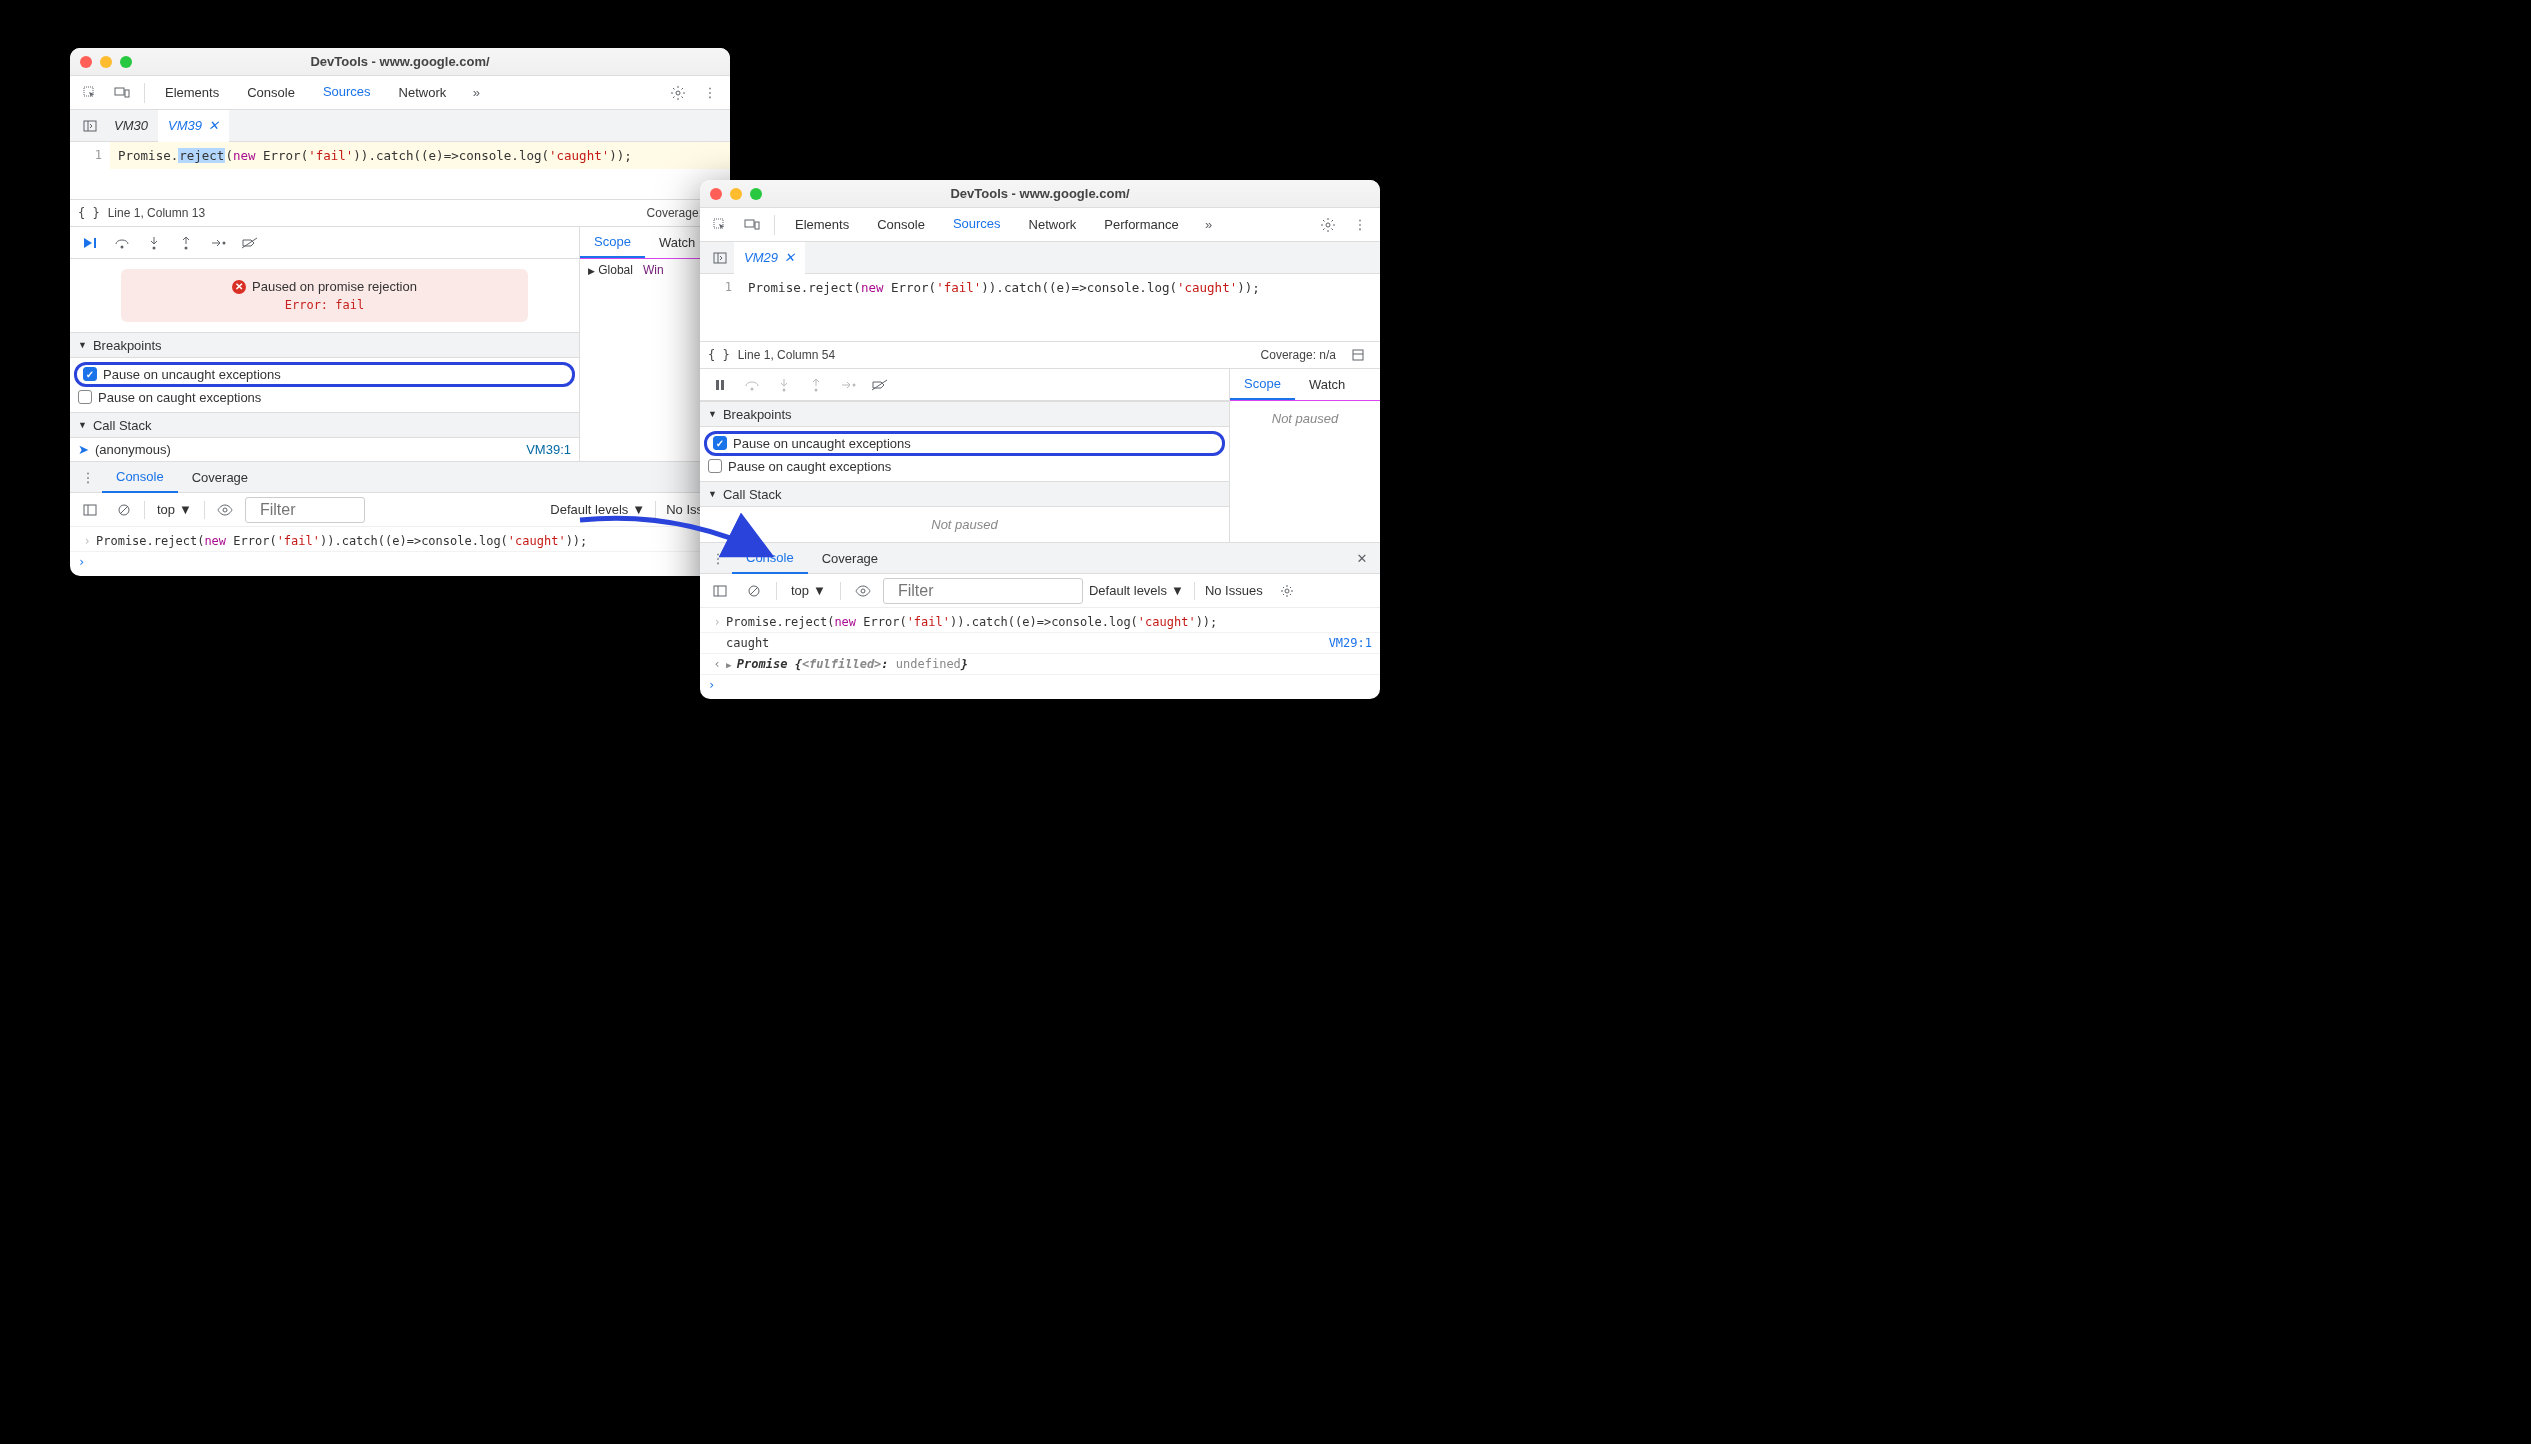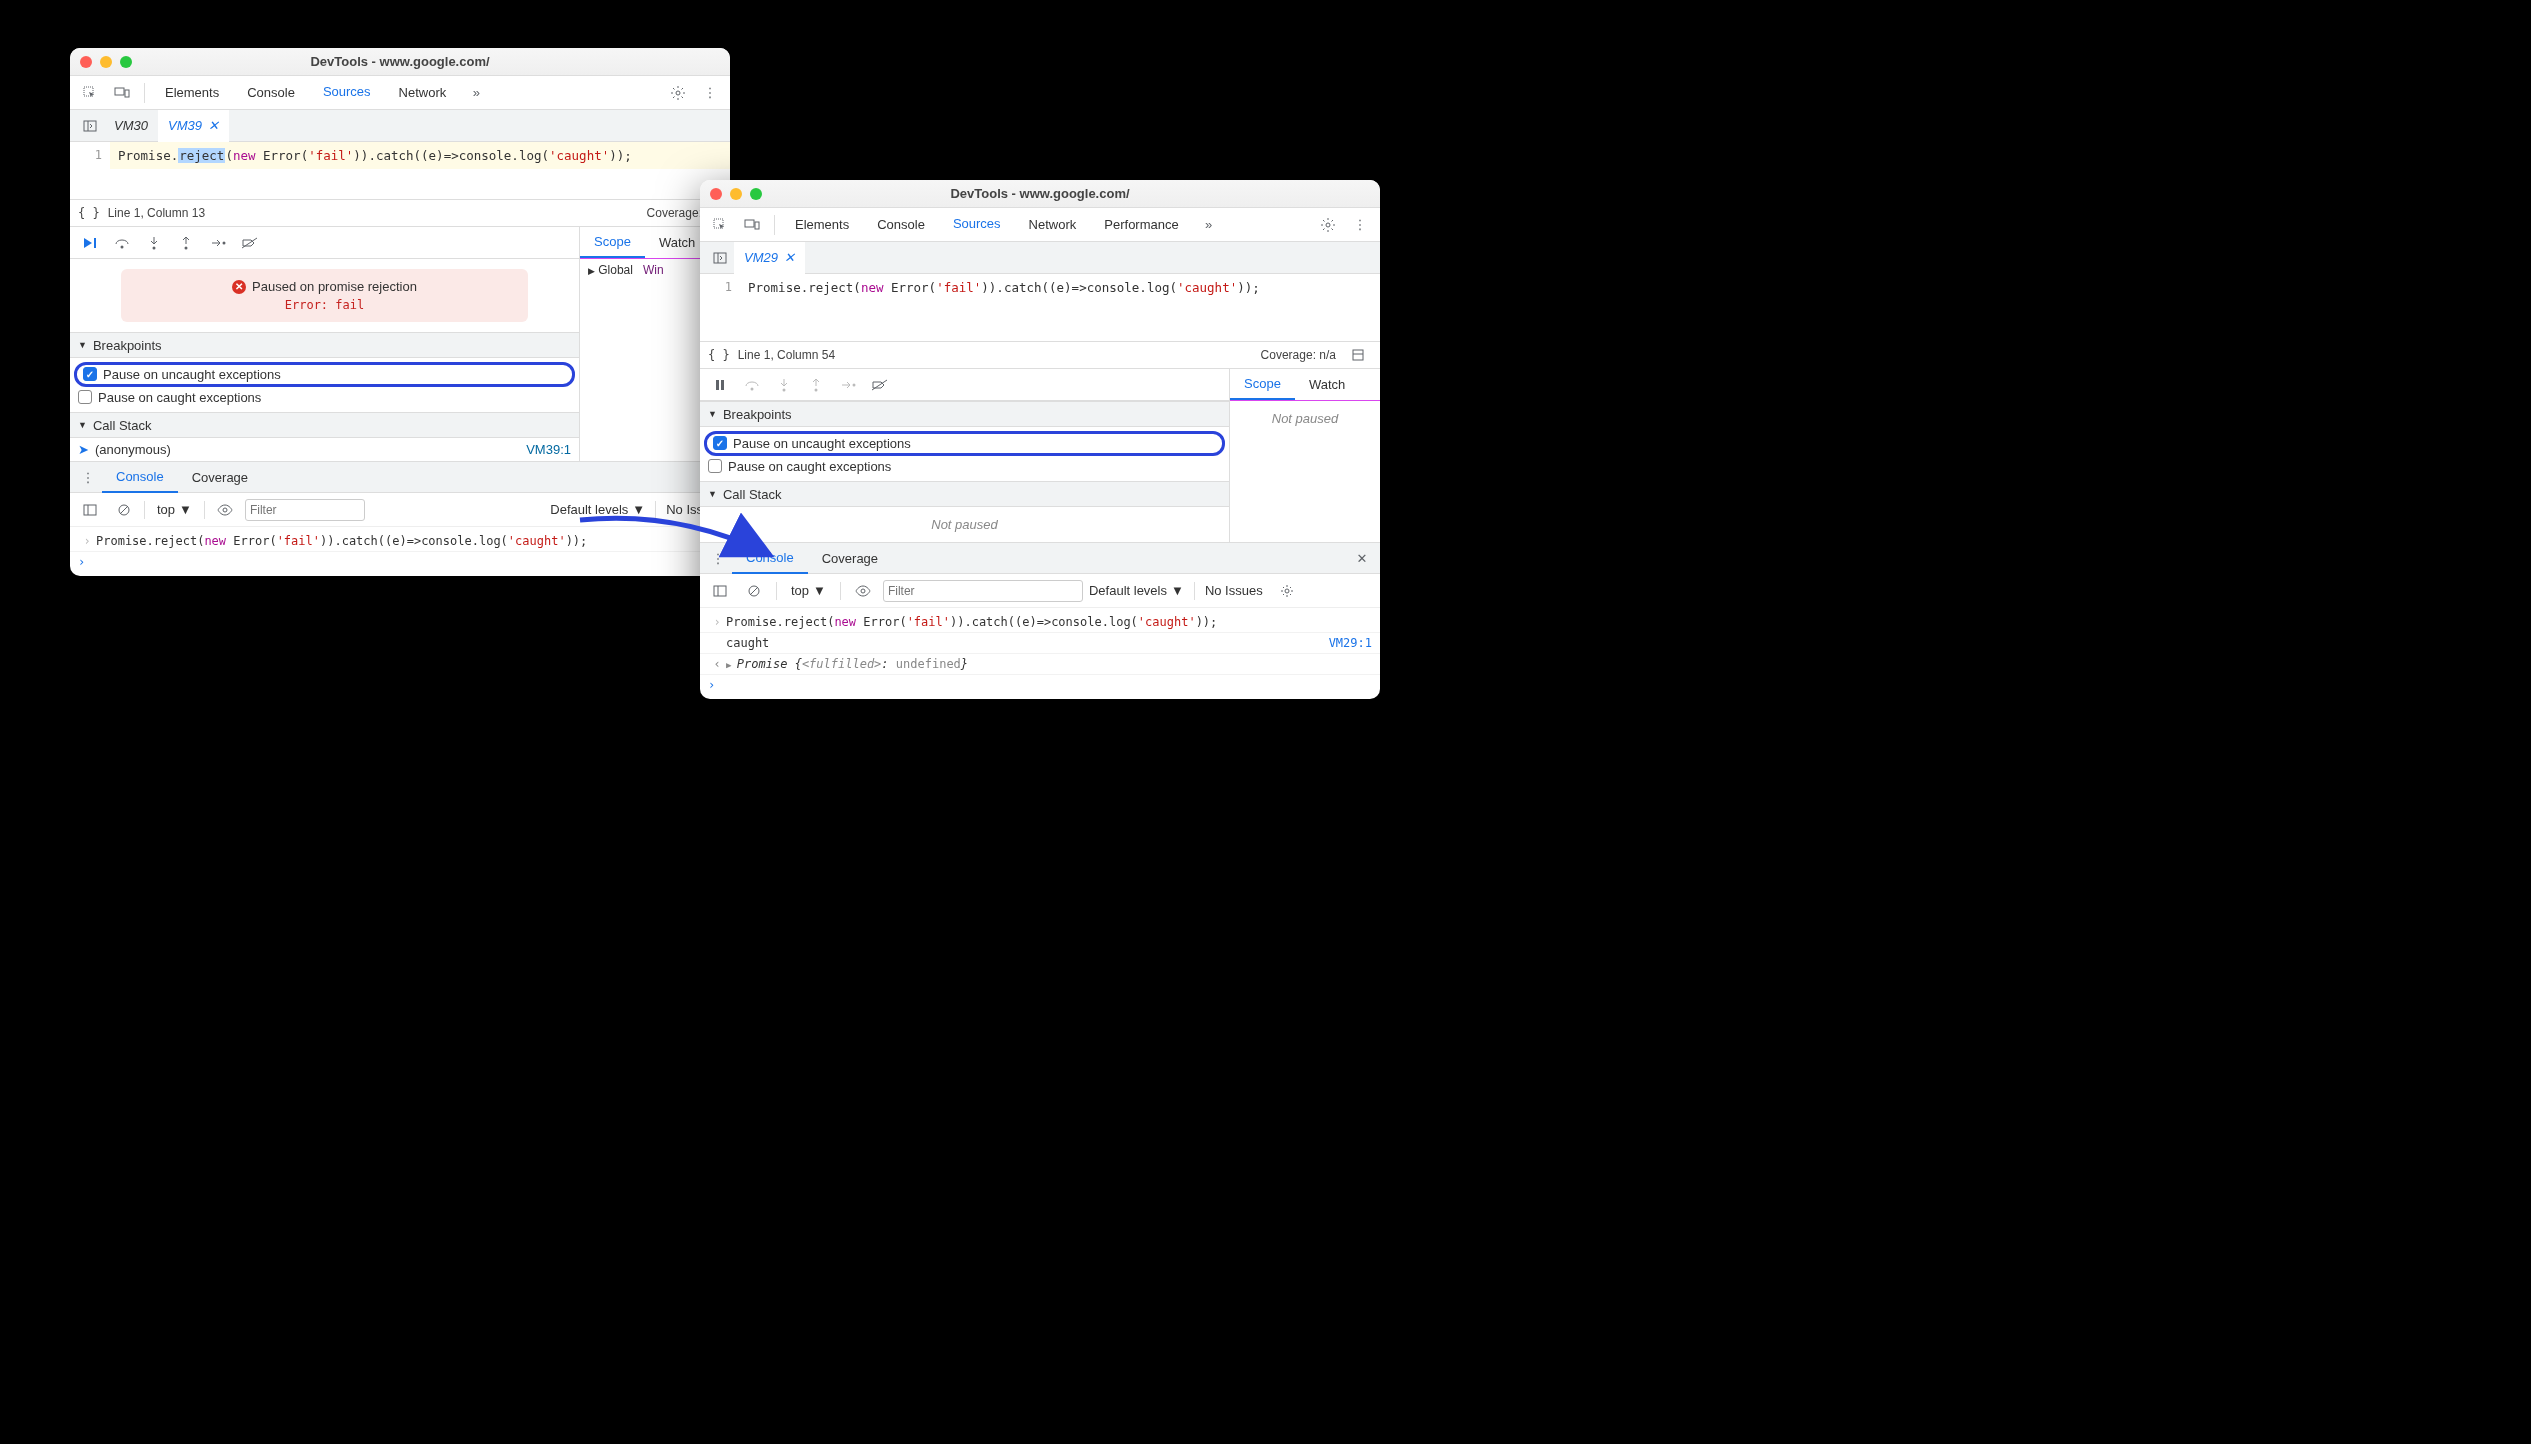--- a/index.html
+++ b/index.html
@@ -47,35 +47,35 @@
   .cb.checked::after { content: "✓"; color: #fff; font-size: 10px; font-weight: bold; }
   .stack-item { display: flex; align-items: center; padding: 4px 8px; gap: 6px; }
   .stack-item .arrow { color: #1a73e8; }
   .stack-item .loc { margin-left: auto; color: #0369a1; }
   .notpaused { text-align: center; color: #888; font-style: italic; padding: 10px; }
   .drawer-tabs { height: 32px; display: flex; align-items: center; border-top: 1px solid #ddd; border-bottom: 1px solid #ddd; padding: 0 4px; background: #f1f3f4; }
   .drawer-tab { padding: 0 14px; height: 32px; display: flex; align-items: center; cursor: pointer; }
   .drawer-tab.active { color: #1a73e8; border-bottom: 2px solid #1a73e8; font-weight: 500; }
   .console-tb { height: 34px; display: flex; align-items: center; gap: 6px; padding: 0 6px; border-bottom: 1px solid #eee; }
   .ctx-sel { display: flex; align-items: center; gap: 4px; padding: 2px 6px; cursor: pointer; }
-  .filter-input { border: 1px solid #ccc; border-radius: 3px; padding: 3px 4px; font-size: 12px; width: 120px; }
+  .filter-input { border: 1px solid #ccc; border-radius: 3px; padding: 3px 14px; font-size: 16px; width: 120px; }
   .filter-input.wide { width: 200px; }
   .levels { display: flex; align-items: center; gap: 4px; cursor: pointer; }
   .console-body { padding: 4px 0; font-family: Menlo, monospace; font-size: 12px; }
   .console-row { display: flex; align-items: center; padding: 3px 8px; border-bottom: 1px solid #f2f2f2; }
   .console-row .rk { width: 18px; color: #bbb; text-align: center; }
   .console-row .msg { flex: 1; white-space: pre; }
   .console-row .src { color: #888; cursor: pointer; }
   .console-row .src.link { color: #1a73e8; }
   .prompt { color: #1a73e8; font-family: Menlo, monospace; padding: 3px 8px; }
   .col-split { display: flex; flex: 1; min-height: 0; }
   .col-left { flex: 1; display: flex; flex-direction: column; border-right: 1px solid #ddd; min-width: 0; }
   .col-right { width: 150px; display: flex; flex-direction: column; }
   .scope-body { padding: 4px 8px; font-size: 12px; }
-  .italic { font-style: italic; }
+  .italic { font-style: italic; font-weight: bold; }
   .arrow-annotation { position: absolute; pointer-events: none; }
 </style>
 </head>
 <body>
 
 <div class="window" style="left:70px; top:48px; width:660px;">
   <div class="titlebar">
     <div class="traffic">
       <div class="dot red"></div>
       <div class="dot yellow"></div>

